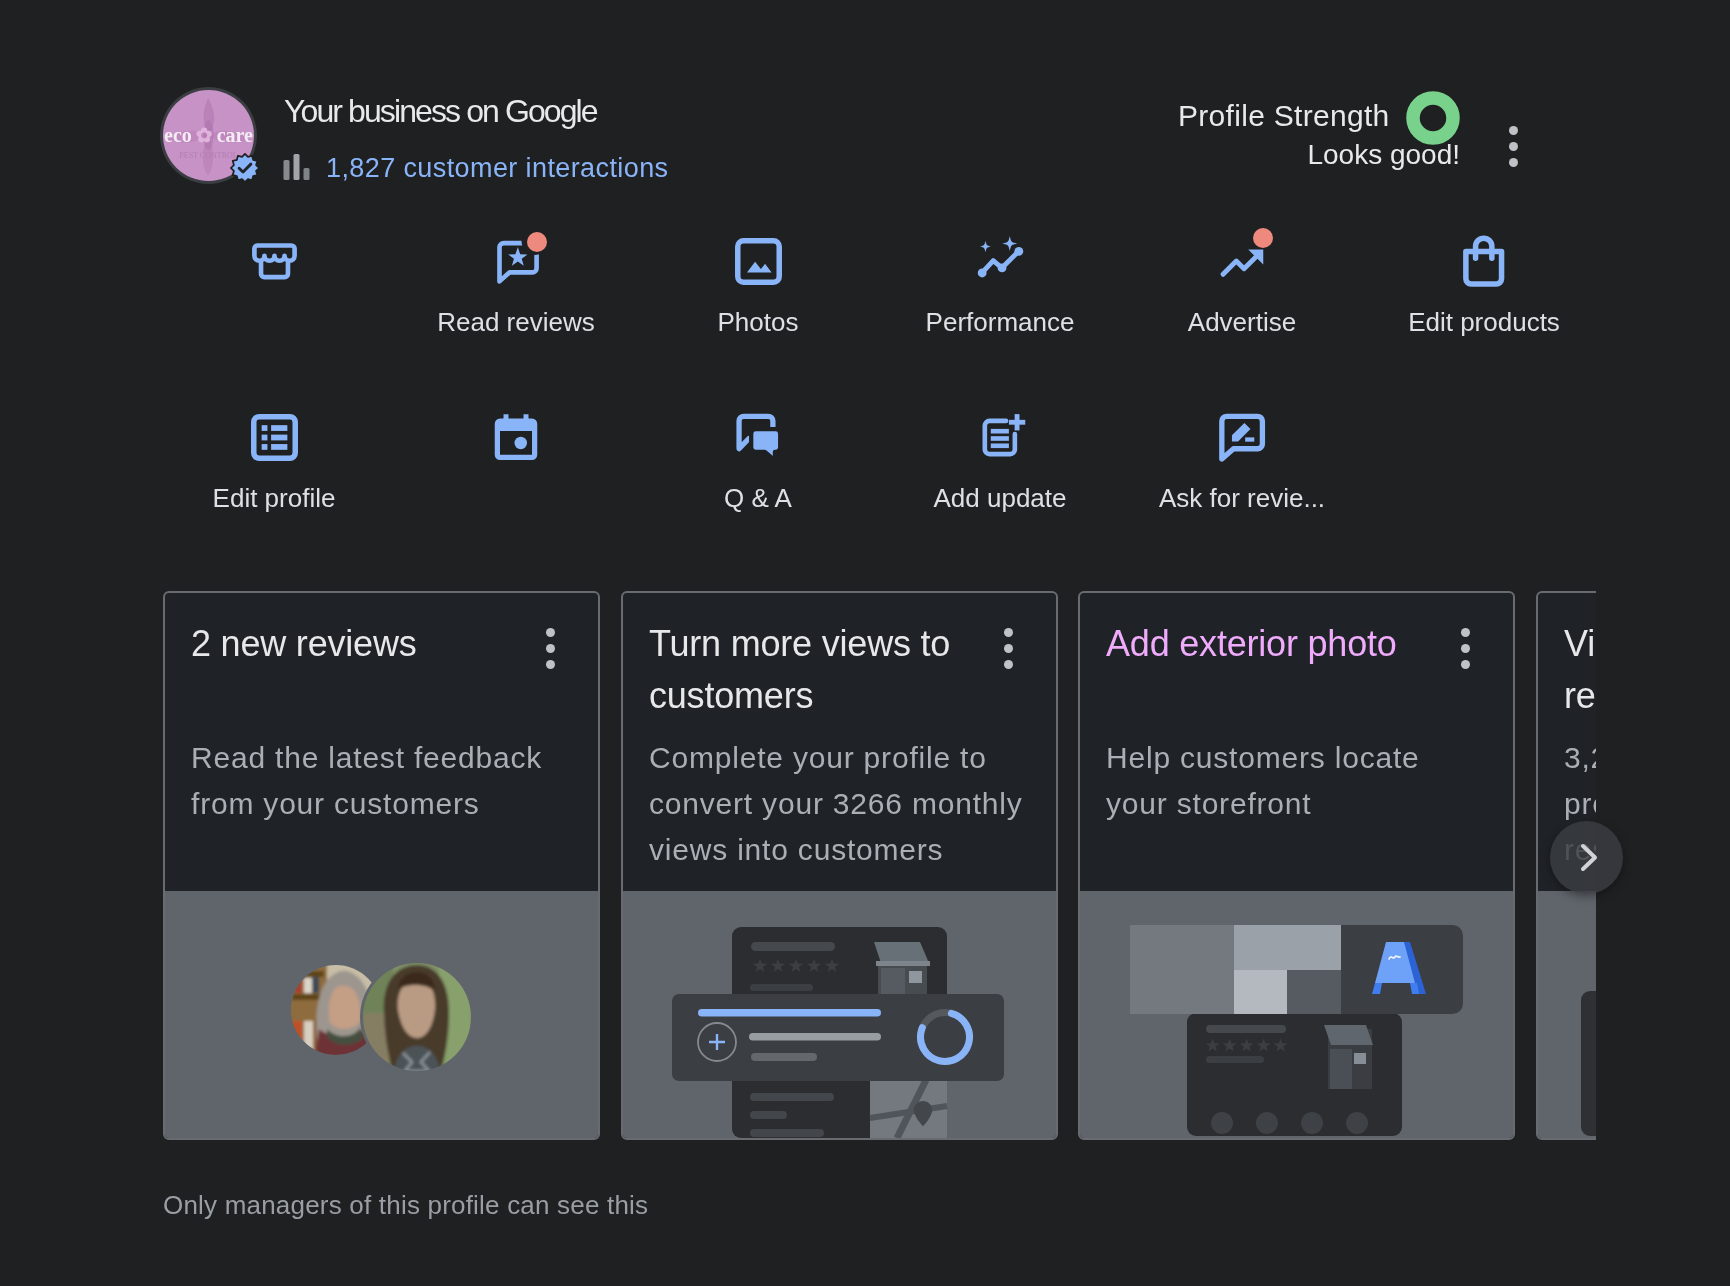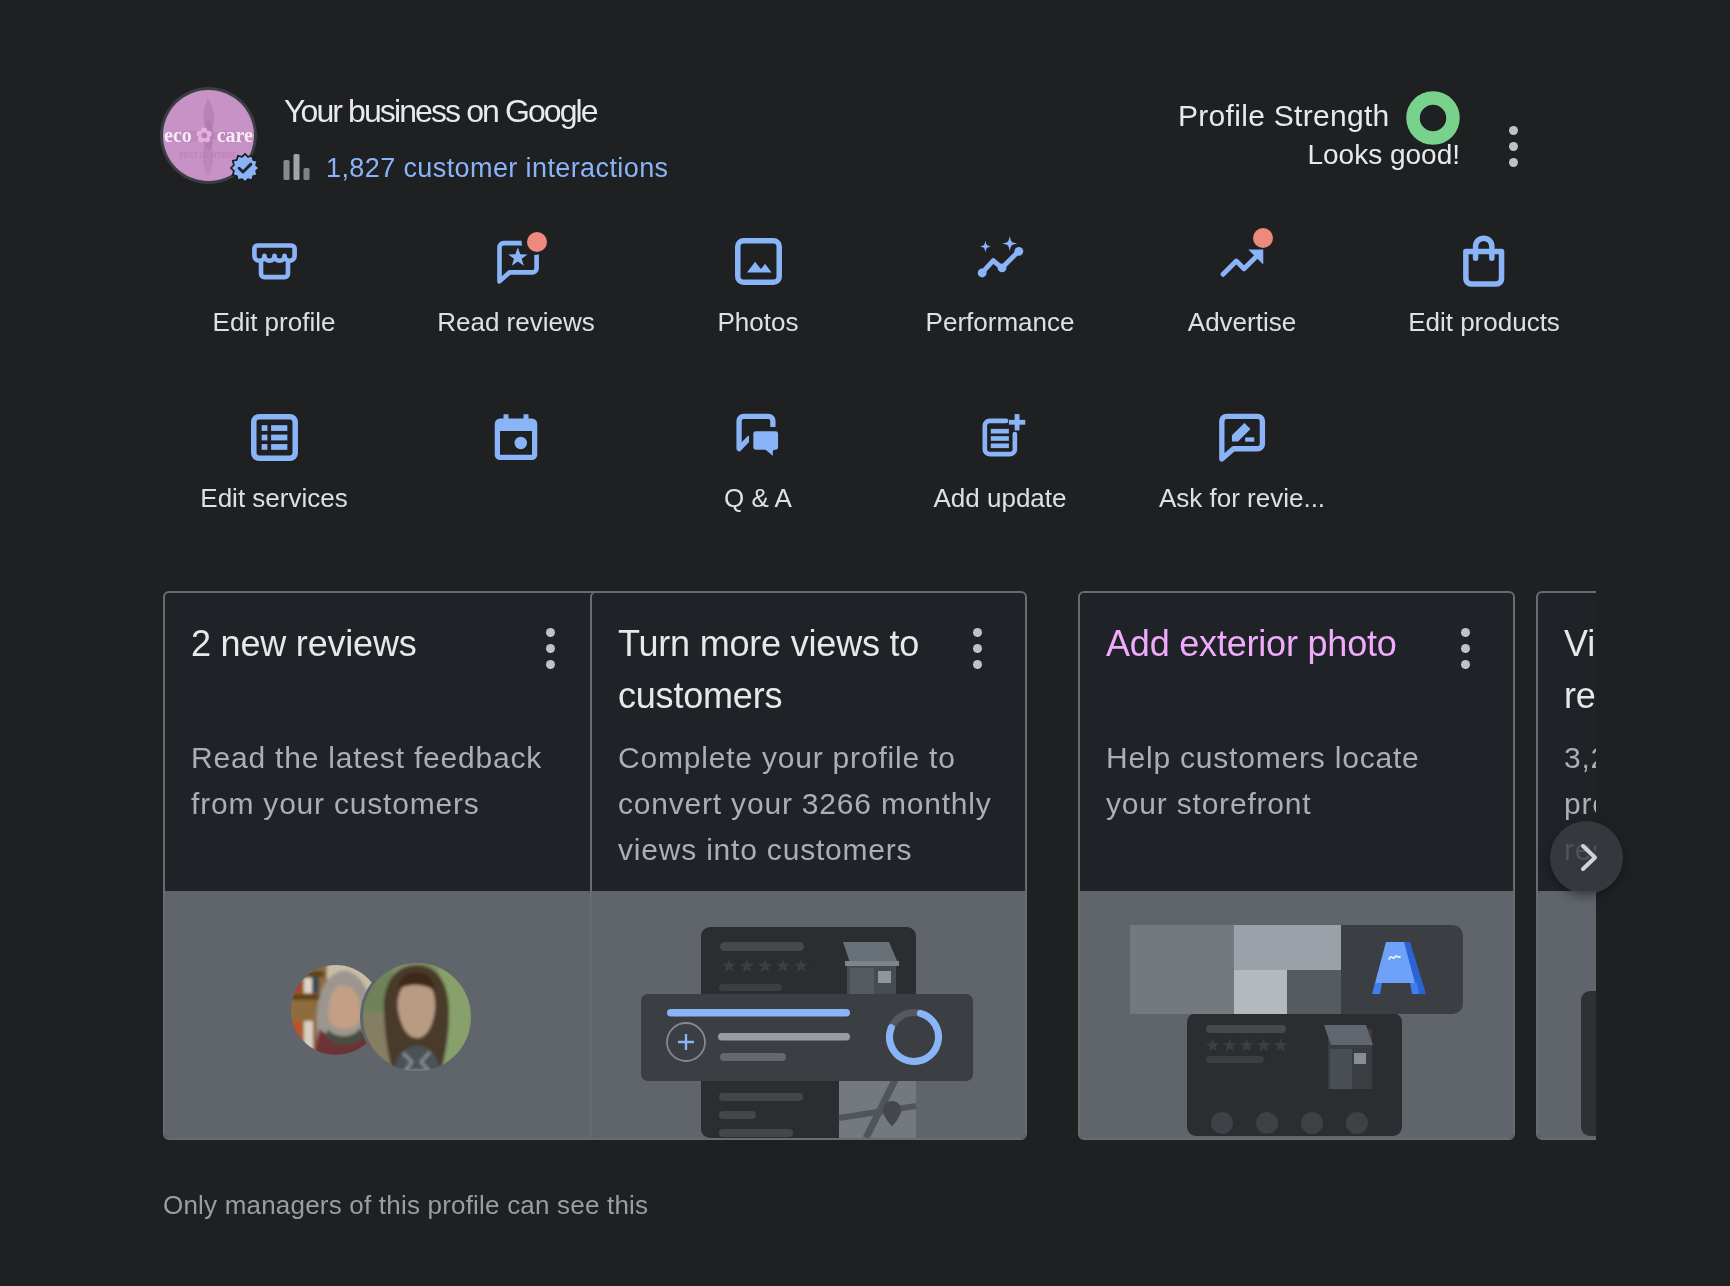--- a/index.html
+++ b/index.html
@@ -57,21 +57,20 @@
   <div class="kebab" style="left:1509px;top:119px;">
       <i></i>
       <i></i>
       <i style="margin:0;"></i>
     </div>
 
   <svg class="abs" style="left:248px;top:228px;" width="53" height="53" viewBox="0 0 24 24">
     <path d="M2.9 9.4 V6.2 c0-.8.65-1.45 1.45-1.45 h15.3 c.8 0 1.45.65 1.45 1.45 V9.4 a2.275 2.275 0 0 1-4.55 0 a2.275 2.275 0 0 1-4.55 0 a2.275 2.275 0 0 1-4.55 0 a2.275 2.275 0 0 1-4.55 0 Z" fill="none" stroke="#8ab4f8" stroke-width="2.1" stroke-linejoin="round"></path>
     <path d="M5.9 12.6 V17.6 a1.5 1.5 0 0 0 1.5 1.5 h9.2 a1.5 1.5 0 0 0 1.5-1.5 V12.6" fill="none" stroke="#8ab4f8" stroke-width="2.1" stroke-linecap="round"></path>
   </svg>
-  <div class="icnlabel" style="left:124px;top:300px;">Edit profile</div>
 
   <svg class="abs" style="left:490px;top:228px;" width="53" height="53" viewBox="0 0 24 24">
     <path d="M6.2 3.7 h13 a1.9 1.9 0 0 1 1.9 1.9 v9.4 a1.9 1.9 0 0 1-1.9 1.9 H8.9 L4.3 21 V5.6 A1.9 1.9 0 0 1 6.2 3.7 Z" fill="none" stroke="#8ab4f8" stroke-width="2.1" stroke-linejoin="round"></path>
     <path d="M12.6 5.60 L13.69 8.70 L16.97 8.78 L14.36 10.77 L15.30 13.92 L12.6 12.05 L9.90 13.92 L10.84 10.77 L8.23 8.78 L11.51 8.70 Z" fill="#8ab4f8"></path>
     <circle cx="20.5" cy="2.8" r="6.2" fill="#1f2021"></circle>
   </svg>
   <div class="abs" style="left:527px;top:225px;width:20px;height:20px;border-radius:50%;background:#ee897e;"></div>
   <div class="icnlabel" style="left:366px;top:300px;">Read reviews</div>
 
   <svg class="abs" style="left:732px;top:228px;" width="53" height="53" viewBox="1.9 1.9 20.2 20.2">
@@ -105,21 +104,21 @@
 
   <svg class="abs" style="left:248px;top:404px;" width="53" height="53" viewBox="1.9 1.9 20.2 20.2">
     <rect x="4.1" y="4.1" width="15.8" height="15.8" rx="2" fill="none" stroke="#8ab4f8" stroke-width="2.1"></rect>
     <rect x="7.1" y="7.3" width="2.2" height="2.2" fill="#8ab4f8"></rect>
     <rect x="7.1" y="10.9" width="2.2" height="2.2" fill="#8ab4f8"></rect>
     <rect x="7.1" y="14.5" width="2.2" height="2.2" fill="#8ab4f8"></rect>
     <rect x="10.7" y="7.3" width="6.2" height="2.2" fill="#8ab4f8"></rect>
     <rect x="10.7" y="10.9" width="6.2" height="2.2" fill="#8ab4f8"></rect>
     <rect x="10.7" y="14.5" width="6.2" height="2.2" fill="#8ab4f8"></rect>
   </svg>
-  <div class="icnlabel" style="left:124px;top:476px;">Edit services</div>
+  <div class="icnlabel" style="left:124px;top:476px;">Edit profile</div>
 
   <svg class="abs" style="left:490px;top:404px;" width="53" height="53" viewBox="1.6 1.4 21.2 21.2">
     <rect x="7" y="2.7" width="2" height="3.4" fill="#8ab4f8"></rect>
     <rect x="15" y="2.7" width="2" height="3.4" fill="#8ab4f8"></rect>
     <path d="M5.6 4.4 h12.8 a2.1 2.1 0 0 1 2.1 2.1 v12.4 a2.1 2.1 0 0 1-2.1 2.1 H5.6 a2.1 2.1 0 0 1-2.1-2.1 V6.5 a2.1 2.1 0 0 1 2.1-2.1 Z" fill="#8ab4f8"></path>
     <rect x="5.6" y="9.4" width="12.8" height="9.5" fill="#1f2021"></rect>
     <circle cx="13.9" cy="14.2" r="2.5" fill="#8ab4f8"></circle>
   </svg>
 
   <svg class="abs" style="left:732px;top:404px;" width="53" height="53" viewBox="1.6 1.6 21 21">
@@ -198,21 +197,21 @@
             <path d="M252 88 C238 88 231 103 233 119 C236 137 243 147 252 147 C261 147 268 136 270 118 C271 101 265 88 252 88 Z" fill="#b99b83"></path>
             <path d="M233 99 C240 92 264 92 270 101 C271 92 265 81 252 81 C239 81 233 90 233 99 Z" fill="#3a2c1e"></path>
             <path d="M228 182 C232 162 241 155 252 155 C263 155 272 162 276 182 Z" fill="#4c5257"></path>
             <path d="M238 162 l9 9 -7 9 h24 l-8-9 9-10" stroke="#8c949c" stroke-width="2.6" fill="none"></path>
             </g>
           </g>
         </svg>
       </div>
     </div>
 
-    <div class="card" style="left:590px;">
+    <div class="card" style="left:621px;">
       <div style="position:absolute;left:26px;top:25px;font-size:36px;line-height:52px;color:#e7e8ea;letter-spacing:-0.2px;">Turn more views to<br>customers</div>
       <div style="position:absolute;left:26px;top:142px;font-size:30px;line-height:46px;color:#abafb5;letter-spacing:0.8px;">Complete your profile to<br>convert your 3266 monthly<br>views into customers</div>
       <div class="kebab" style="left:381px;top:35px;">
           <i></i>
           <i></i>
           <i style="margin:0;"></i>
         </div>
       <div class="panel">
         <svg width="433" height="247" viewBox="0 0 433 247">
 

